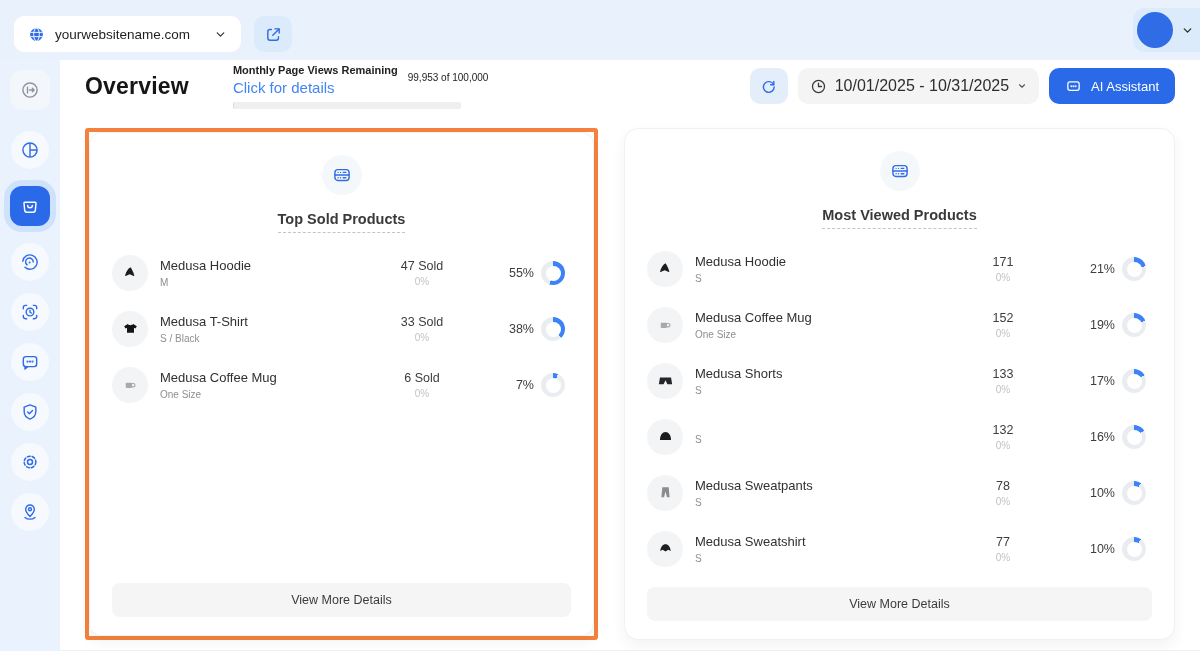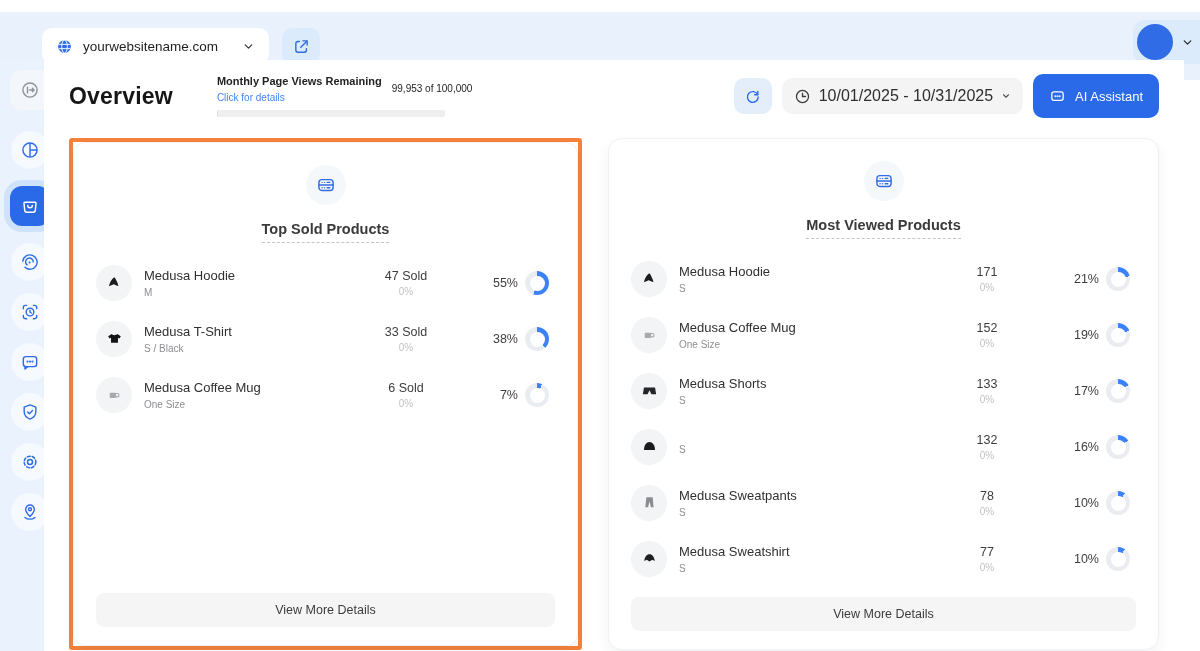--- a/index.html
+++ b/index.html
@@ -1,21 +1,21 @@
 <!DOCTYPE html>
 <html><head>
 <meta charset="utf-8">
 <style>
   * { margin:0; padding:0; box-sizing:border-box; }
   html,body { width:1200px; height:651px; overflow:hidden;
     font-family:"Liberation Sans", sans-serif; background:#fff; color:#2b2b2b; }
 
   
-  .topbar { position:absolute; top:12px; left:0; width:1200px; height:68px;
-    background:#e9f1fd; display:flex; align-items:center; padding:0 0 0 42px; }
+  .topbar { position:absolute; top:0; left:0; width:1200px; height:68px;
+    background:#e9f1fd; display:flex; align-items:center; padding:0 0 0 14px; }
   .domain-pill { height:36px; background:#fff; border-radius:10px; display:flex;
     align-items:center; gap:10px; padding:0 14px; cursor:pointer; }
   .domain-pill .txt { font-size:13.5px; color:#1f1f1f; }
   .icon16 { width:17px; height:17px; display:block; }
   .icon20 { width:20px; height:20px; display:block; }
   .chev { width:13px; height:13px; color:#3a3a3a; }
   .ext-btn { width:38px; height:36px; margin-left:13px; background:#dcebfc;
     border:none; border-radius:10px; display:flex; align-items:center; justify-content:center; cursor:pointer; }
   .avatar-pill { position:absolute; right:-12px; top:8px; height:44px; background:#dcebfc;
     border-radius:12px; display:flex; align-items:center; gap:8px; padding:4px 18px 4px 4px; cursor:pointer; }
@@ -25,41 +25,41 @@
   .sidebar { position:absolute; top:60px; left:0; width:60px; height:591px;
     background:#eaf2fe; display:flex; flex-direction:column; align-items:center; padding-top:10px; }
   .side-item { width:40px; height:40px; border-radius:12px; display:flex; align-items:center;
     justify-content:center; margin-bottom:10px; cursor:pointer; }
   .side-circle { width:38px; height:38px; border-radius:50%; background:#f6f9fe;
     display:flex; align-items:center; justify-content:center; }
   .side-item.first { background:#f3f6fb; border-radius:12px; margin-bottom:20px; }
   .side-item.active { background:#2a6ae8; box-shadow:0 0 0 6px #cfe2fb; margin:6px 0 16px; }
 
   
-  .main { position:absolute; top:60px; left:44px; width:1140px; height:591px;
-    background:#fff; display:flex; flex-direction:column; }
+  .main { position:absolute; top:60px; left:60px; width:1140px; height:591px;
+    background:#fff; display:flex; flex-direction:column;justify-content:center; }
 
   .page-header { height:72px; display:flex; align-items:center; padding:0 25px; flex:0 0 auto; }
   .page-title { font-size:23px; font-weight:700; color:#161616; letter-spacing:.2px; }
   .views-widget { margin-left:44px; }
   .views-top { display:flex; gap:10px; align-items:flex-start; }
   .views-label { font-size:11px; font-weight:700; color:#222; }
-  .views-link { font-size:10px; color:#4285f4; cursor:pointer; margin-top:3px; display:inline-block; }
+  .views-link { font-size:15px; color:#4285f4; cursor:pointer; margin-top:3px; display:inline-block; }
   .views-value { font-size:10px; color:#222; margin-top:8px; }
   .views-bar { margin-top:5px; width:228px; height:7px; background:#efefef; border-radius:2px; overflow:hidden; }
   .views-bar-fill { height:100%; width:1px; background:#d9d9d9; }
 
   .header-actions { margin-left:auto; display:flex; align-items:center; gap:10px; }
   .refresh-btn { width:38px; height:36px; background:#e4eefb; border:none; border-radius:10px;
     display:flex; align-items:center; justify-content:center; cursor:pointer; }
   .date-btn { height:36px; background:#f4f4f5; border:none; border-radius:10px; display:flex;
     align-items:center; gap:8px; padding:0 12px; cursor:pointer; font-family:inherit; }
   .date-btn .txt { font-size:16px; color:#2e2e2e; }
   .date-btn .chev { width:10px; height:10px; color:#555; }
-  .ai-btn { height:44px; background:#2a6ae8; border:none; border-radius:10px; display:flex;
+  .ai-btn { height:36px; background:#2a6ae8; border:none; border-radius:10px; display:flex;
     align-items:center; gap:9px; padding:0 16px; cursor:pointer; font-family:inherit; }
   .ai-btn .txt { font-size:13px; color:#fff; }
 
   
   .cards { flex:1; display:flex; gap:26px; padding:6px 25px 10px; }
   .highlight-frame { flex:1; border:4px solid #f5823c; border-radius:3px; display:flex; }
   .card { background:#fff; border:1px solid #f1f1f1; border-radius:14px;
     box-shadow:0 6px 14px rgba(40,50,60,.06); padding:18px 22px 18px; display:flex;
     flex-direction:column; flex:1; }
   .highlight-frame .card { border-radius:12px; margin:0; }

